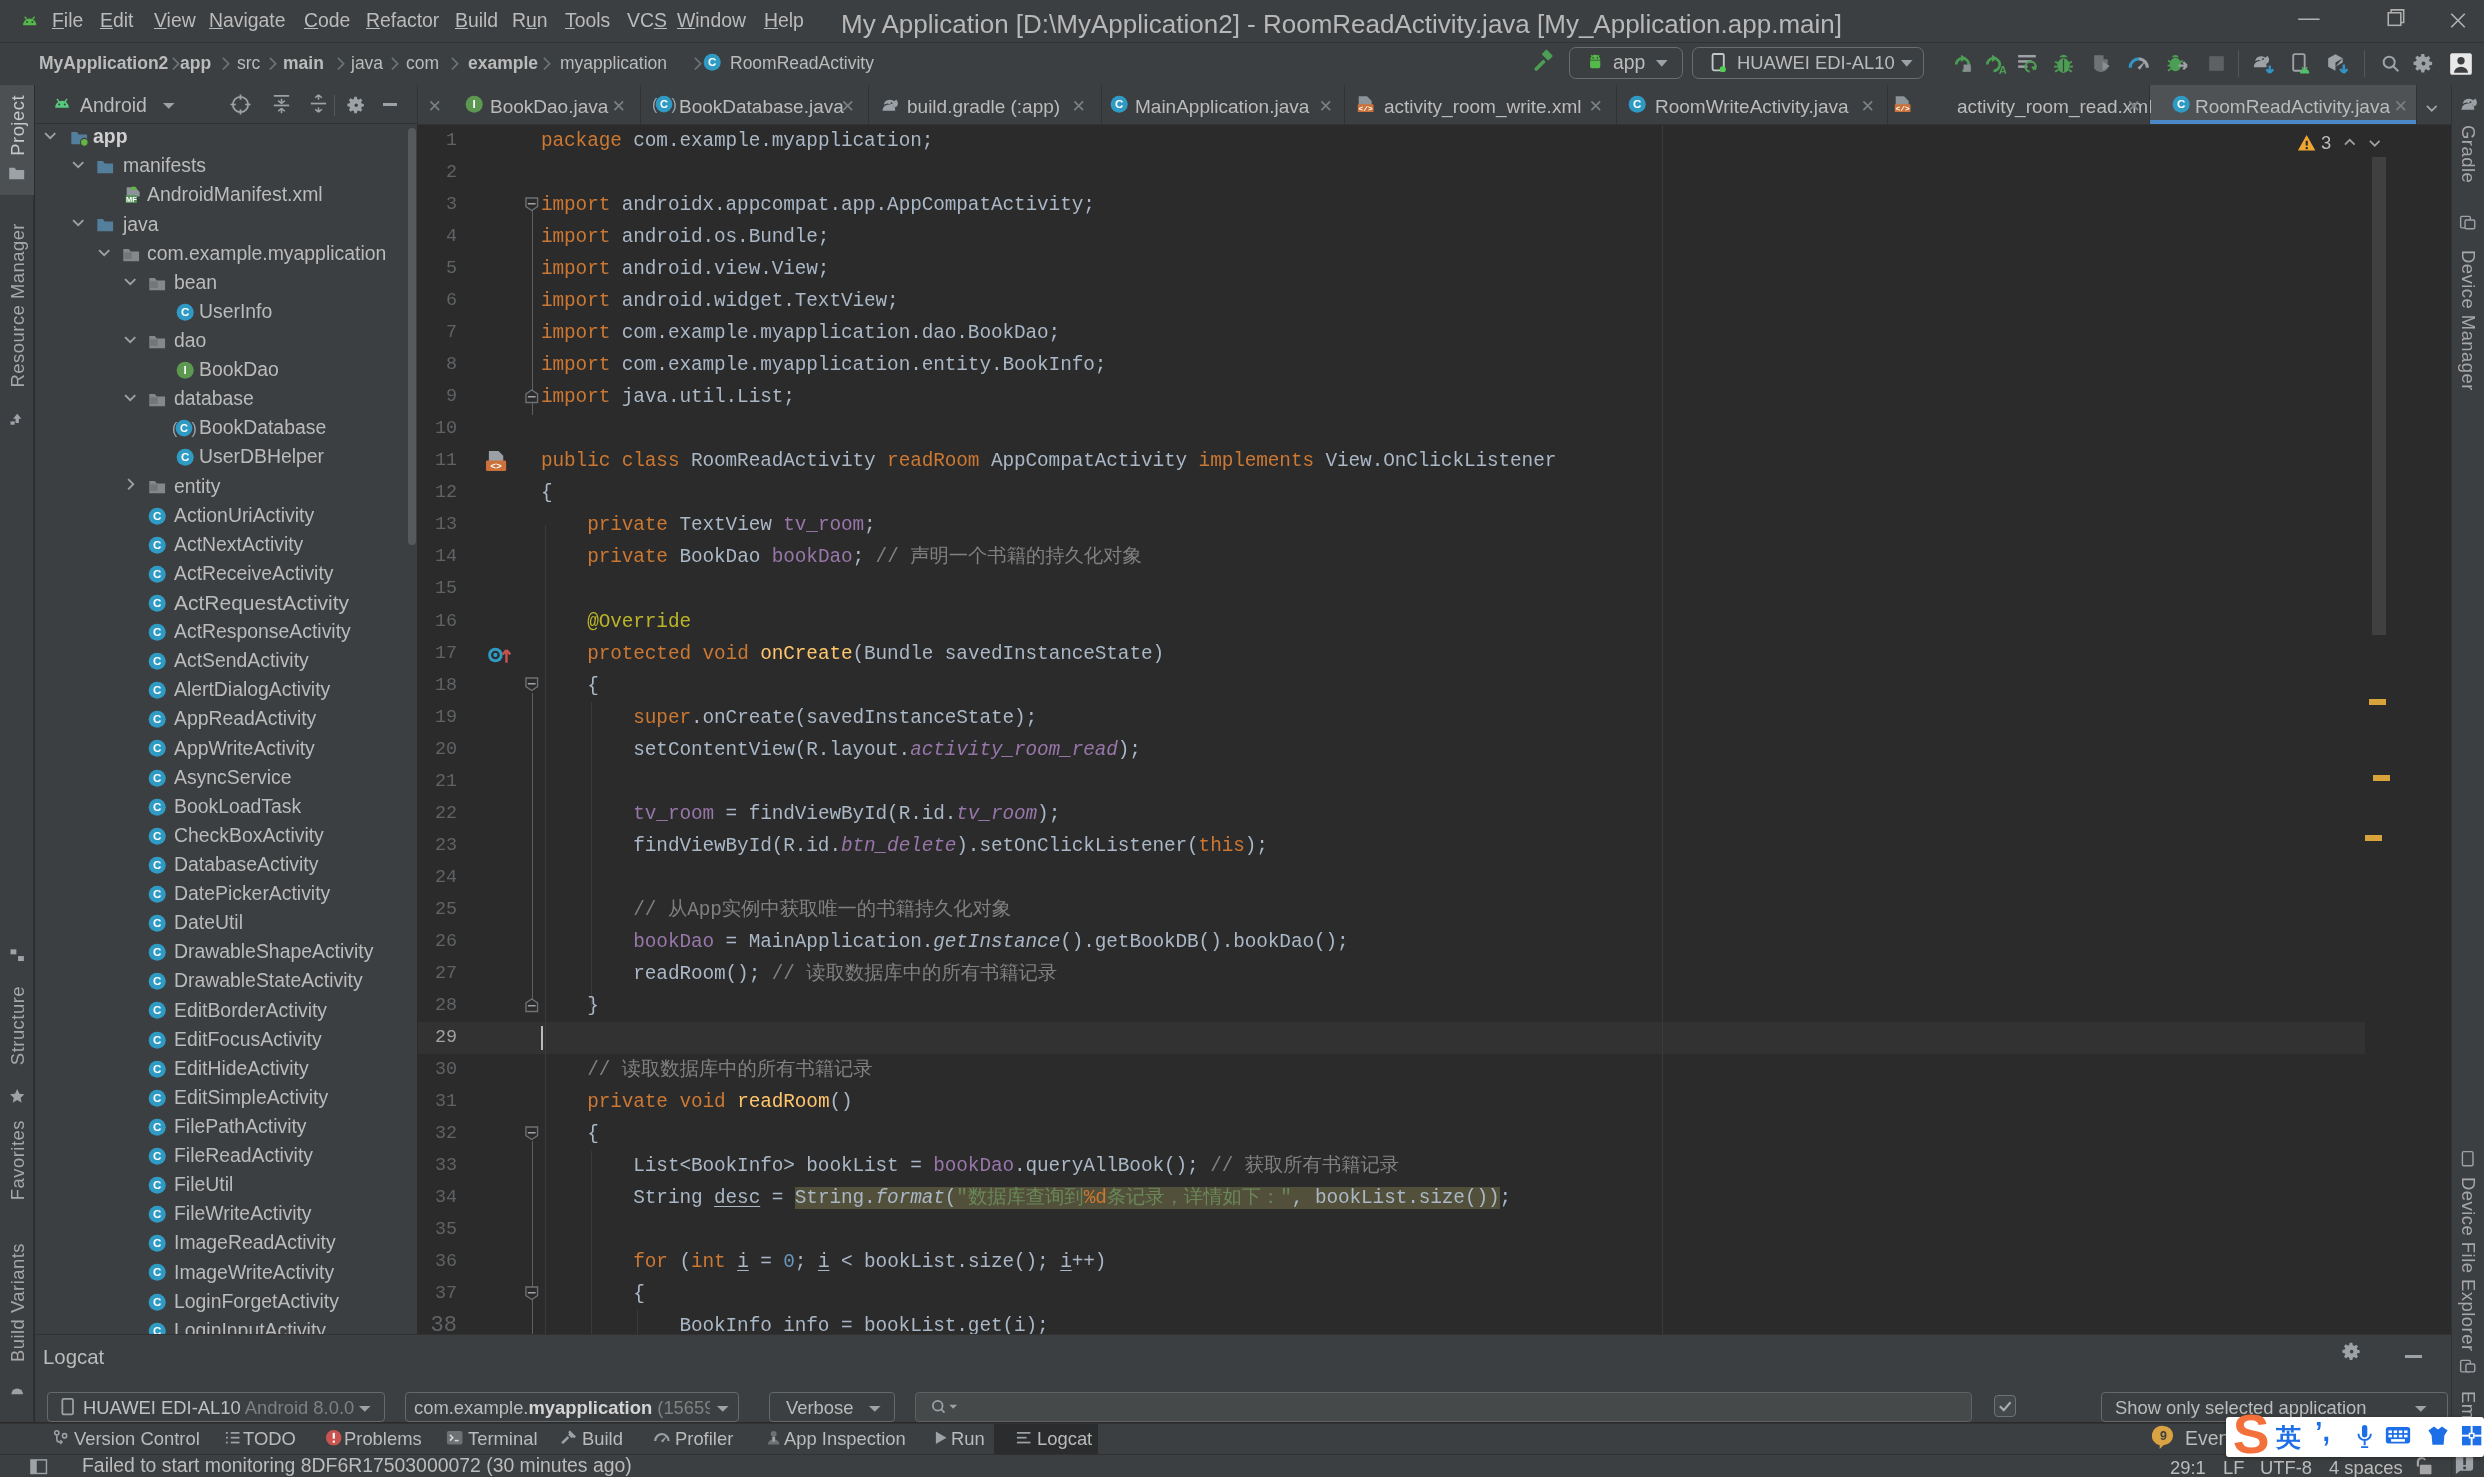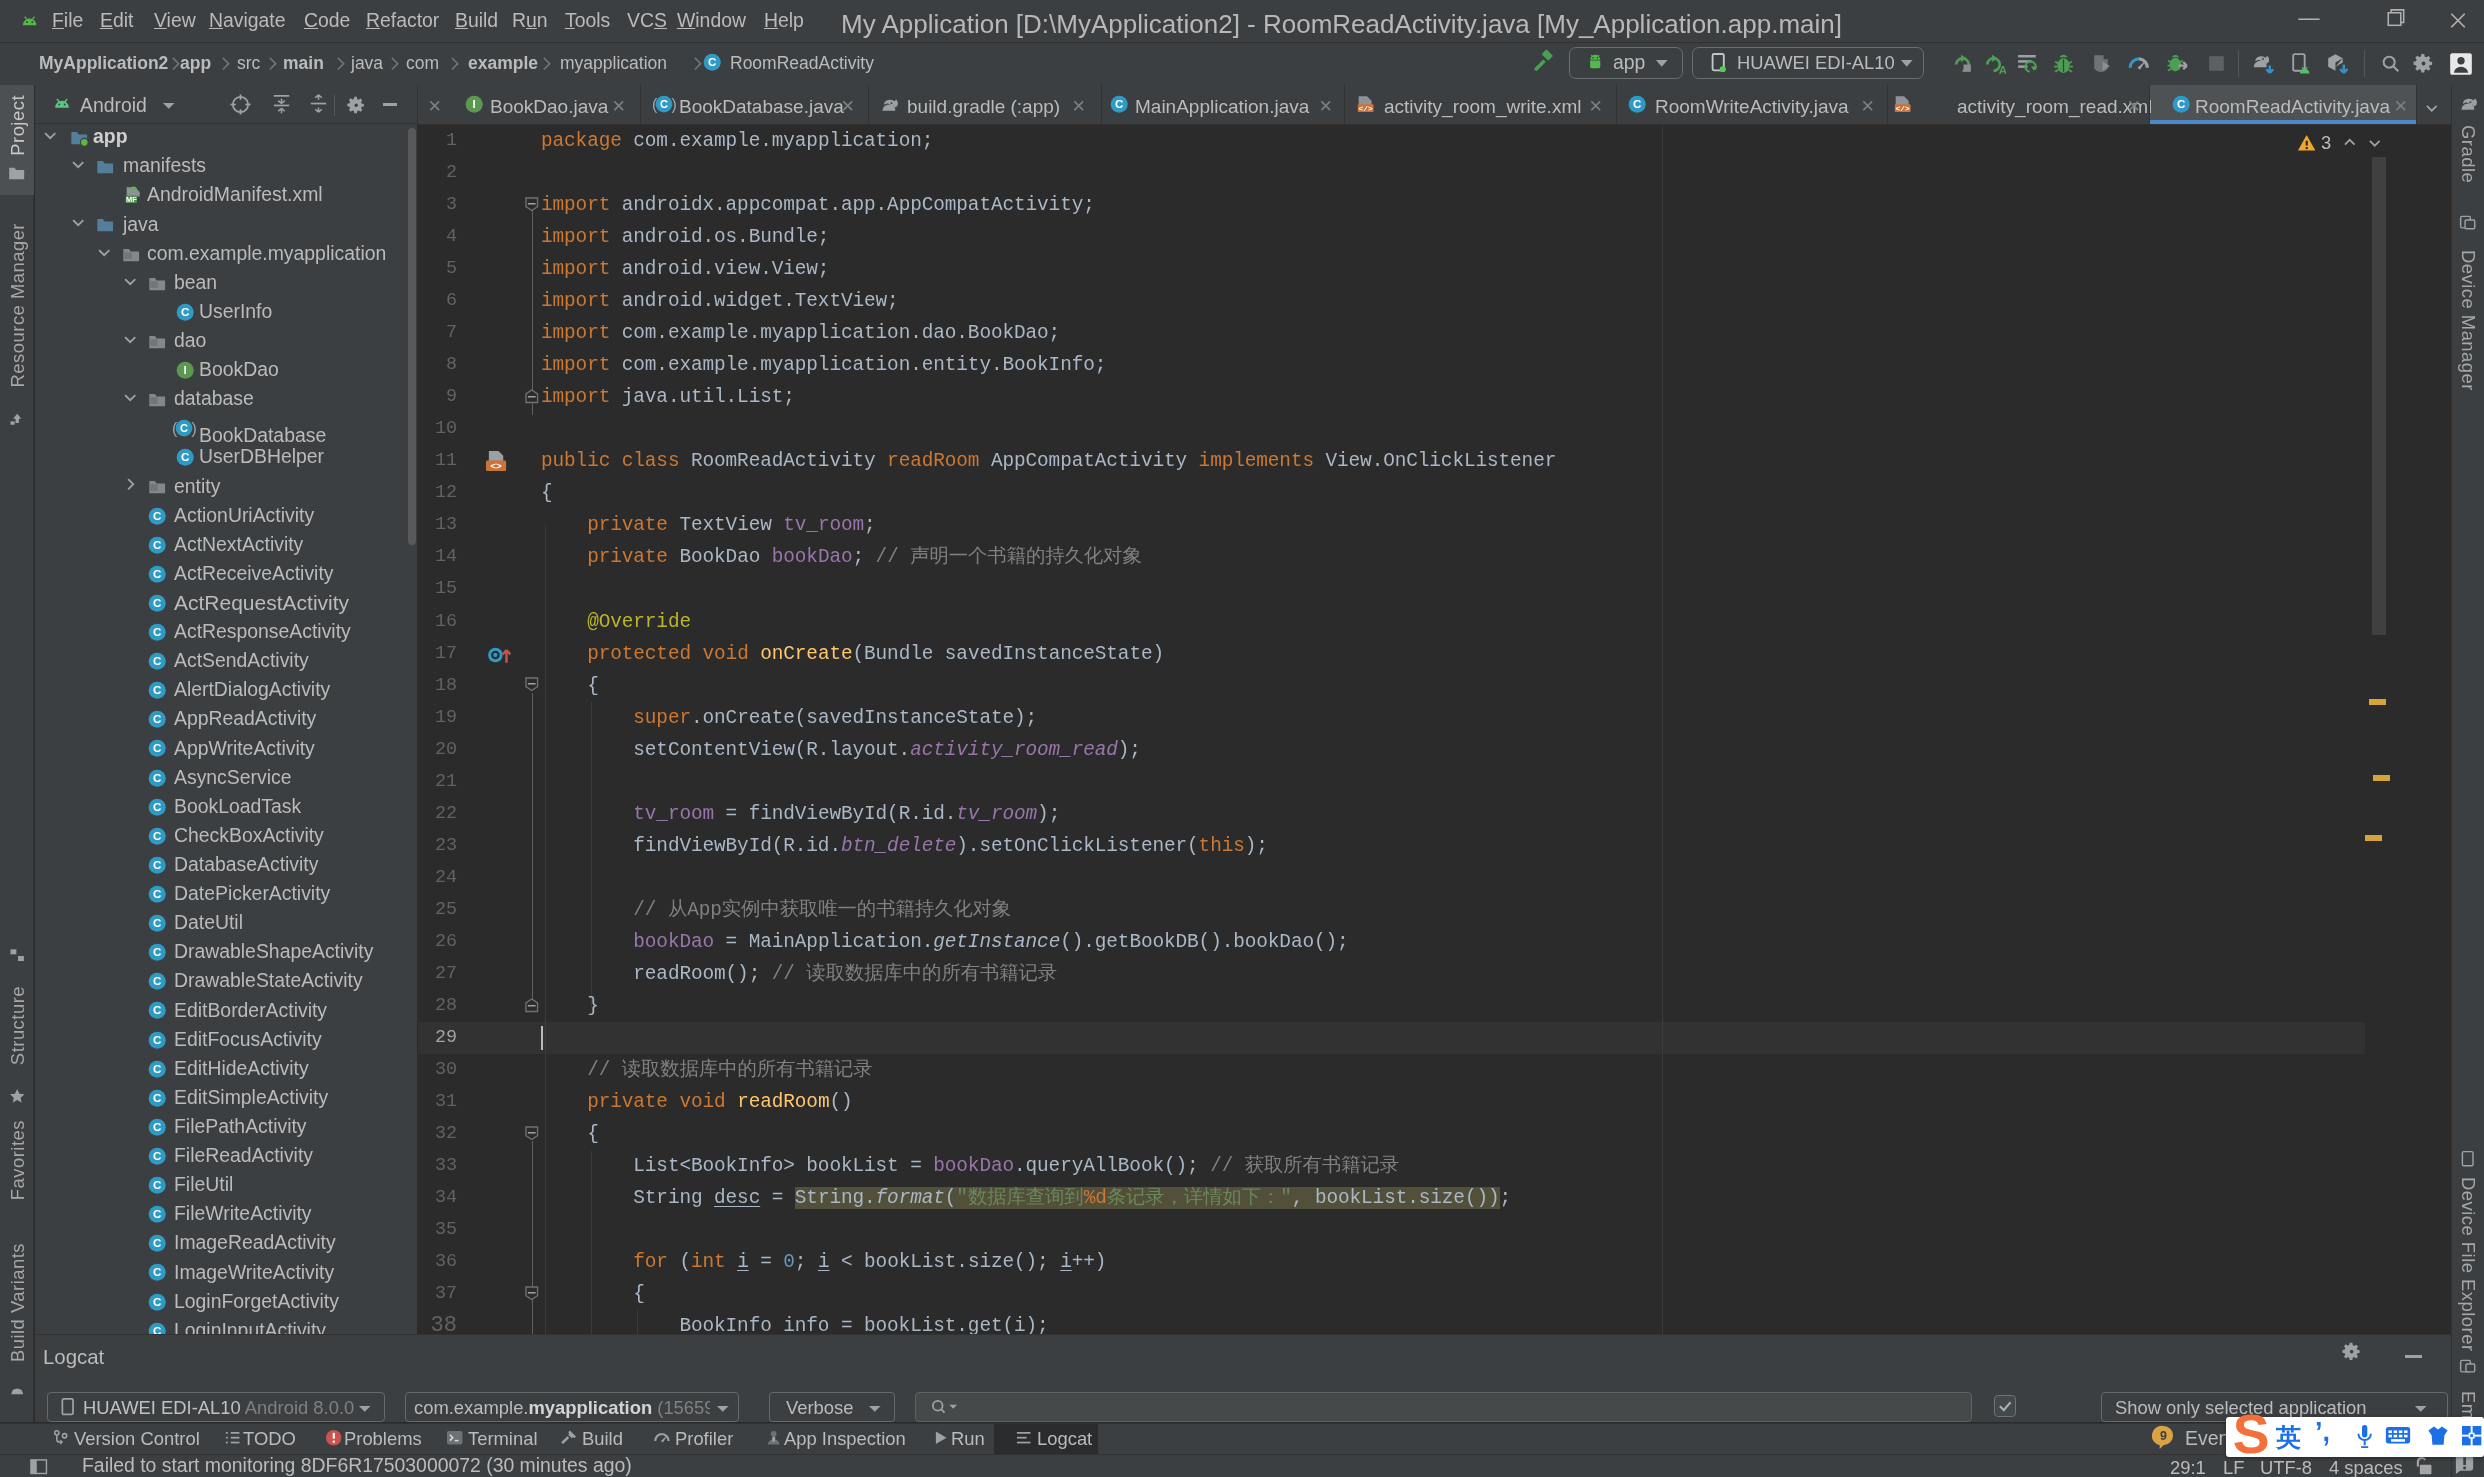--- a/index.html
+++ b/index.html
@@ -491,21 +491,21 @@
     </div>
     <div class="abs" style="left:174px;top:387px;font-size:19.4px;font-weight:normal;color:#bbbbbb;">database</div>
     <div class="abs" style="left:169px;top:418px;">
       <svg width="30" height="20.4" viewBox="0 0 32 22">
         <text x="3" y="17.5" font-size="17" fill="#9aa7b0" font-family="Liberation Sans">(</text>
         <circle cx="16" cy="11" r="9" fill="#2f9bc4"></circle>
         <text x="16" y="15.2" font-size="12" font-family="Liberation Sans" font-weight="bold" fill="#fff" text-anchor="middle">C</text>
         <text x="24" y="17.5" font-size="17" fill="#9aa7b0" font-family="Liberation Sans">)</text>
       </svg>
     </div>
-    <div class="abs" style="left:199px;top:416px;font-size:19.4px;font-weight:normal;color:#bbbbbb;margin-top:8px;">BookDatabase</div>
+    <div class="abs" style="left:199px;top:416px;font-size:19.4px;font-weight:normal;color:#bbbbbb;">BookDatabase</div>
     <div class="abs" style="left:175px;top:447px;">
       <svg width="20.4" height="20.4" viewBox="0 0 22 22">
         <circle cx="11" cy="11" r="9.2" fill="#2f9bc4"></circle>
         <text x="11" y="15.4" font-size="12.5" font-family="Liberation Sans" font-weight="bold" fill="#ffffff" text-anchor="middle">C</text>
       </svg>
     </div>
     <div class="abs" style="left:199px;top:445px;font-size:19.4px;font-weight:normal;color:#bbbbbb;">UserDBHelper</div>
     <div class="abs" style="left:121px;top:475px;">
       <svg width="18.4" height="18.4" viewBox="0 0 18 18">
         <path d="M7 4 l5 5 l-5 5" stroke="#9da2a6" stroke-width="1.8" fill="none"></path>

